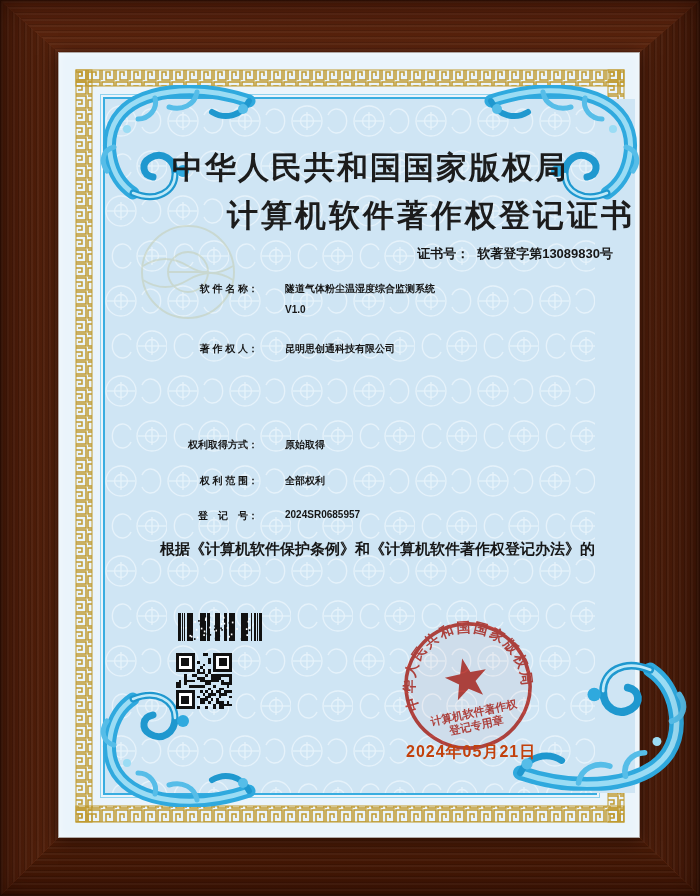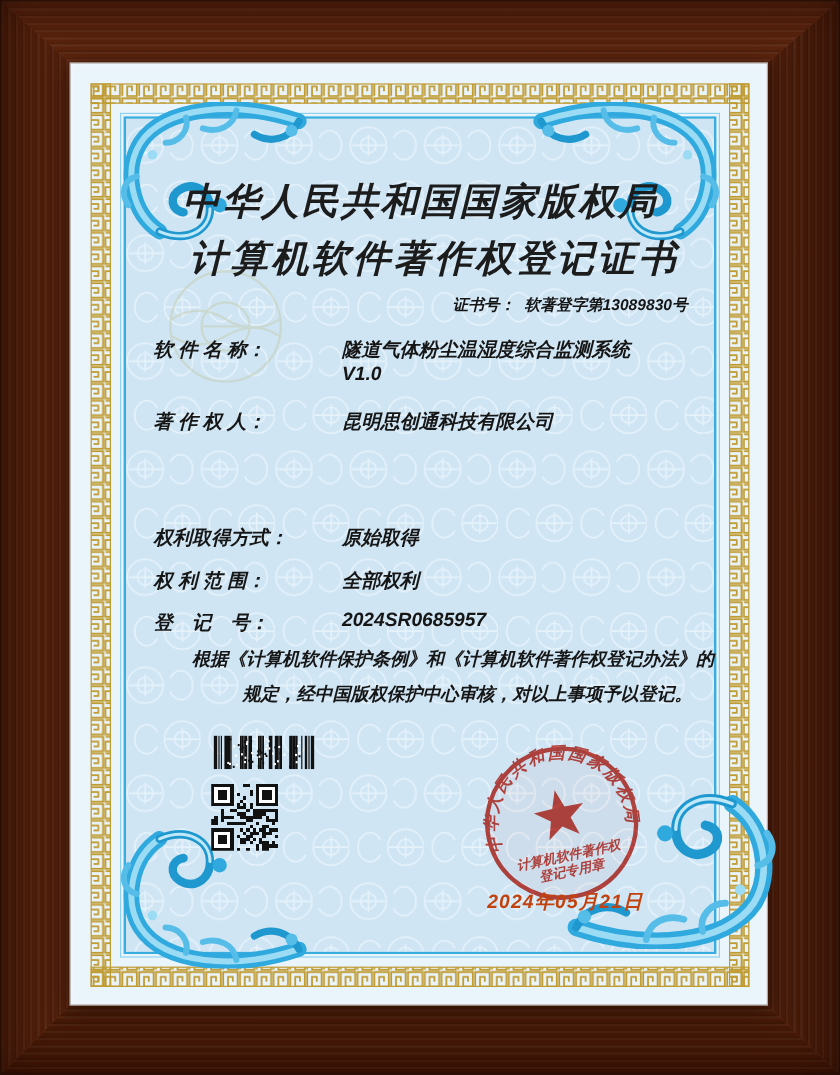--- a/index.html
+++ b/index.html
@@ -44,45 +44,45 @@
     border:1px solid rgba(70,28,8,.35);
     box-shadow:0 3px 16px rgba(25,6,0,.6), inset 0 0 8px rgba(255,255,255,.5);
   }
   .goldsvg{position:absolute;inset:0;}
   .blue-line{
     position:absolute;left:44px;top:44px;width:494px;height:698px;
     border:2px solid #39ade0;
     outline:1px solid #8fd2ee;outline-offset:2px;
   }
   .content{
-    position:absolute;left:46px;top:46px;width:490px;height:694px;
-    background:#cfe5f4;overflow:visible;font-style:italic;
+    position:absolute;left:46px;top:46px;width:530px;height:694px;
+    background:#cfe5f4;overflow:visible;
   }
   .wmsvg{position:absolute;inset:0;}
   .flourish{position:absolute;width:160px;height:120px;}
   .fl-tl{left:-8px;top:-14px;}
   .fl-tr{right:-8px;top:-14px;transform:scaleX(-1);}
   .fl-bl{left:-8px;bottom:-14px;transform:scaleY(-1);}
   .fl-br{right:-12px;bottom:-16px;transform:scale(-1.12,-1.12);transform-origin:60% 40%;}
   .emblem-wm{position:absolute;left:28px;top:123px;opacity:.55;}
   
-  .t{position:absolute;color:#161616;white-space:nowrap;}
+  .t{position:absolute;color:#161616;white-space:nowrap;text-align:right;}
   .authority{
     left:0;top:48px;width:100%;text-align:center;
     font-family:"Liberation Serif","DejaVu Serif",serif;
     font-weight:bold;font-size:31px;letter-spacing:2px;color:#1c1c1c;
   }
   .doctitle{
-    left:12px;top:96px;width:100%;text-align:center;
+    left:0;top:96px;width:100%;text-align:right;
     font-family:"Liberation Serif","DejaVu Serif",serif;
     font-weight:bold;font-size:31px;letter-spacing:3px;color:#1c1c1c;
   }
   .certno{right:22px;top:146px;font-size:13px;font-weight:bold;}
   .certno .lab{margin-right:8px;}
-  .frow{font-size:16px;font-weight:bold;}
+  .frow{font-size:10px;font-weight:bold;}
   .flab{position:absolute;left:23px;width:130px;}
   .fval{position:absolute;left:149px;margin-left:31px;}
   .r1{top:183px;} .r1b{top:205px;} .r2{top:243px;}
   .r3{top:339px;} .r4{top:375px;} .r5{top:410px;}
   .stmt{position:absolute;left:24px;width:448px;font-size:15px;font-weight:bold;
     color:#161616;white-space:nowrap;text-align:right;}
   .s1{top:441px;padding-left:31px;}
   .s2{top:470px;}
   .barcode{position:absolute;left:73px;top:514px;width:84px;height:28px;}
   .qrcode{position:absolute;left:71px;top:554px;width:56px;height:56px;}
@@ -196,21 +196,20 @@
       <div class="t frow flab r3">权利取得方式：</div>
       <div class="t frow fval r3">原始取得</div>
 
       <div class="t frow flab r4">权 利 范 围：</div>
       <div class="t frow fval r4">全部权利</div>
 
       <div class="t frow flab r5">登　记　号：</div>
       <div class="t frow fval r5">2024SR0685957</div>
 
       <div class="stmt s1">根据《计算机软件保护条例》和《计算机软件著作权登记办法》的</div>
-      <div class="stmt s2">规定，经中国版权保护中心审核，对以上事项予以登记。</div>
 
       <svg class="barcode" id="barcode" viewBox="0 0 84 28">
           <rect x="0" y="0" width="3" height="28" fill="#111"></rect>
           <rect x="4" y="0" width="1" height="28" fill="#111"></rect>
           <rect x="6" y="0" width="1" height="28" fill="#111"></rect>
           <rect x="79" y="0" width="1" height="28" fill="#111"></rect>
           <rect x="81" y="0" width="3" height="28" fill="#111"></rect>
           <rect x="76" y="0" width="2" height="28" fill="#111"></rect>
           <rect x="9" y="0" width="3" height="28" fill="#111"></rect>
           <rect x="12" y="0" width="2" height="28" fill="#111"></rect>

